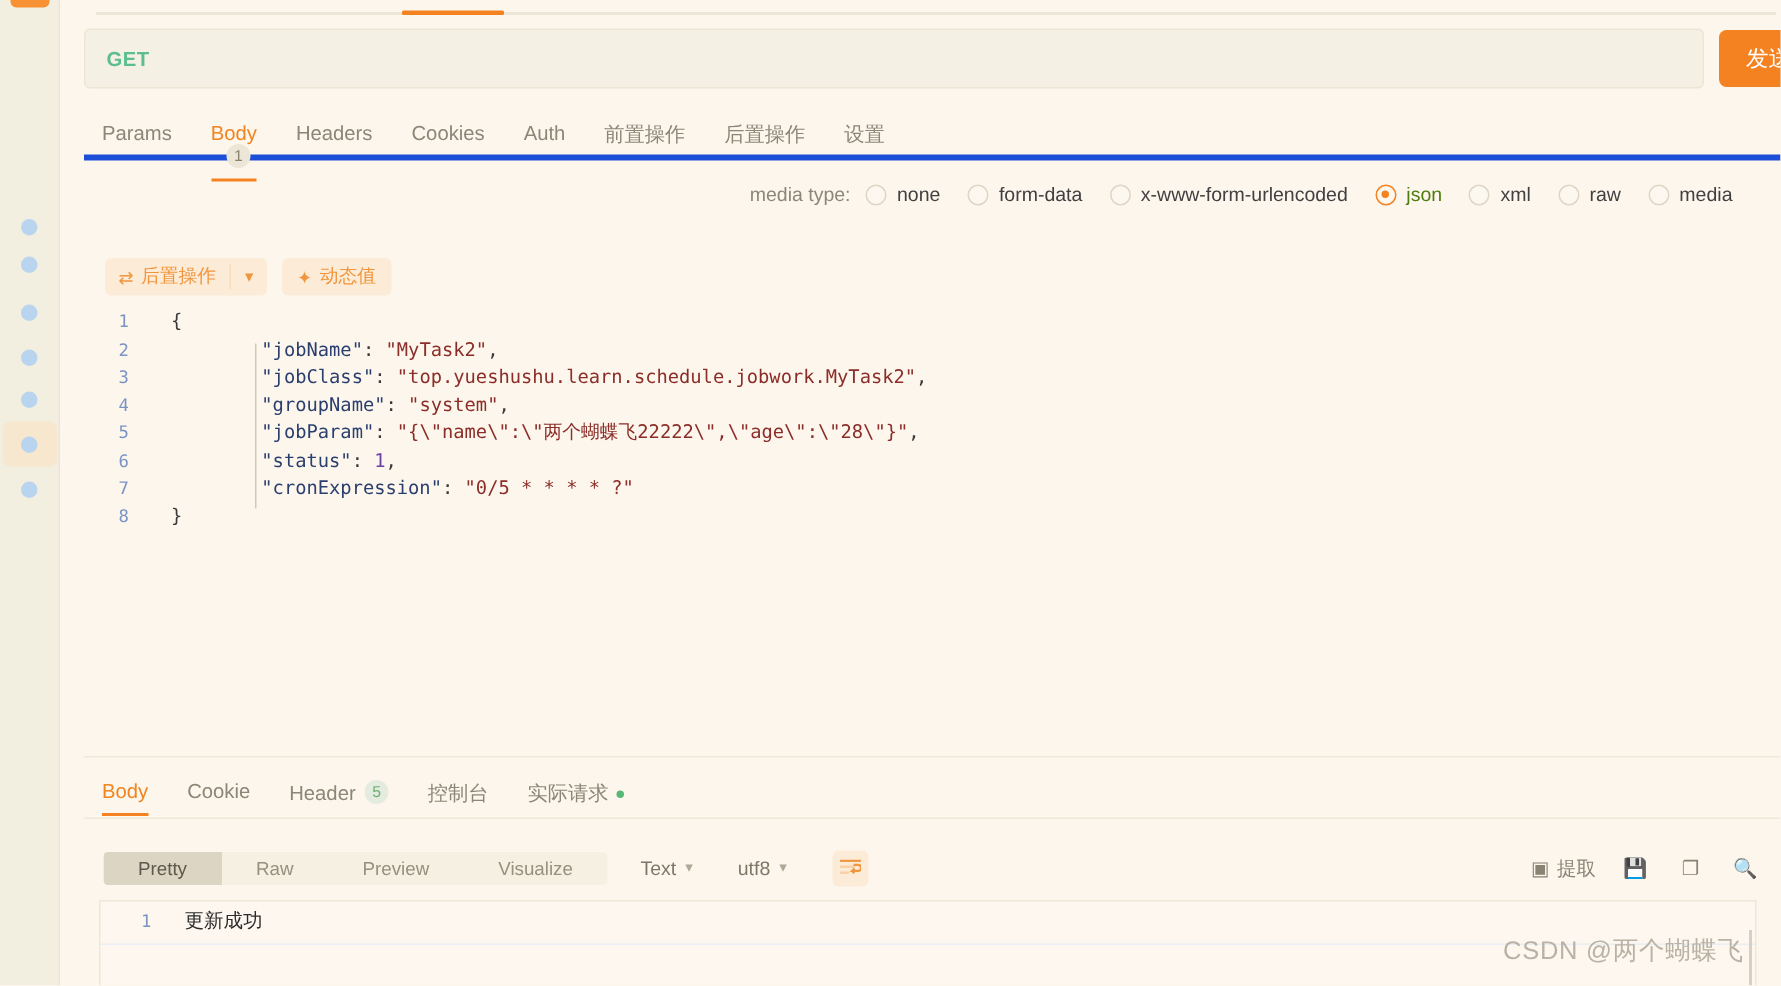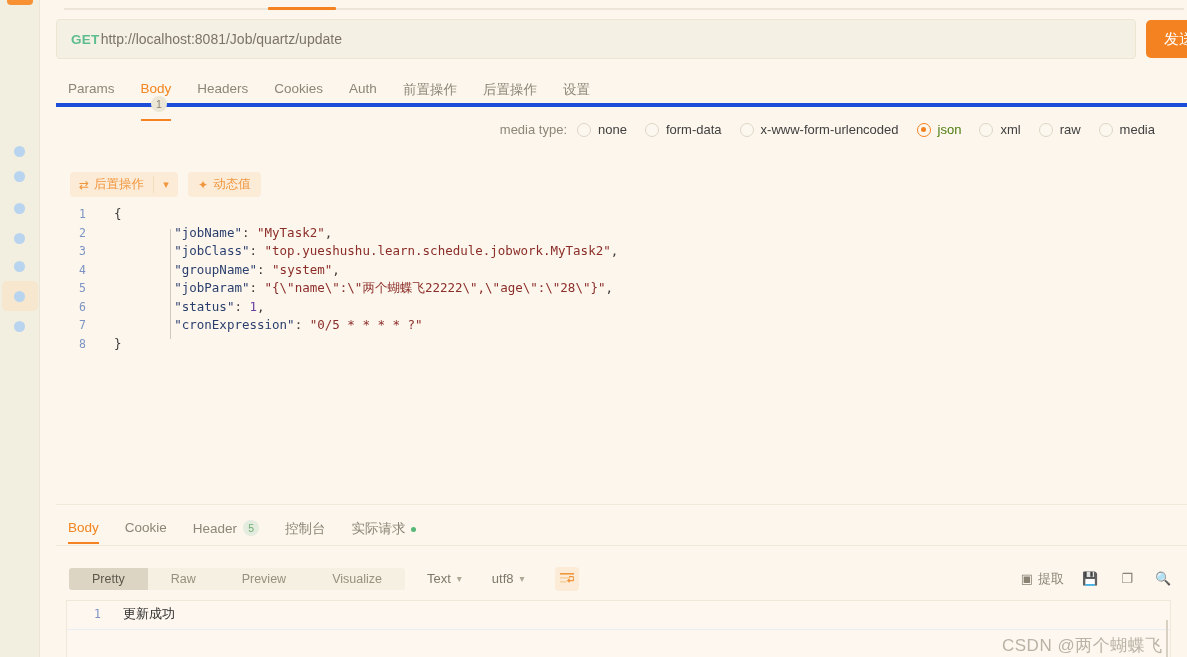--- a/index.html
+++ b/index.html
@@ -72,21 +72,21 @@
     border: 1px solid #ece5d4;
     border-radius: 4px;
     display: flex; align-items: center;
     padding: 0 14px;
   }
   .method {
     color: #5cbd8d;
     font-weight: bold;
     font-size: 13.5px;
     letter-spacing: .3px;
-    margin-right: 1px;
+    margin-right: 21px;
     white-space: nowrap;
   }
   .urltext {
     color: #7b7366;
     font-size: 14px;
     white-space: nowrap;
     overflow: hidden;
   }
   .sendbtn {
     position: absolute; left: 1090px; top: 1px;
@@ -357,21 +357,20 @@
     height: 1px; background: #e8eef3;
   }
 
   
   .watermark {
     position: absolute; left: 1002px; top: 622px;
     font-size: 17px;
     color: #b9b2a5;
     white-space: nowrap;
     letter-spacing: .5px;
-    margin-top: 12px;
   }
   .wm-bar {
     position: absolute; left: 1166px; top: 620px;
     width: 2px; height: 37px;
     background: #d8d1c3;
   }
 </style>
 </head>
 <body>
 
@@ -390,21 +389,20 @@
   </div>
 
   <div class="topstrip">
     <div class="line"></div>
     <div class="active-underline"></div>
   </div>
 
   <div class="urlrow">
     <div class="urlbox">
       <span class="method">GET</span>
-      <span class="urltext">http://localhost:8081/Job/quartz/update</span>
     </div>
     <button class="sendbtn">发送</button>
   </div>
 
   <div class="reqtabs" id="reqtabs">
       <div class="rtab">
         <span>Params</span>
       </div>
       <div class="rtab active">
         <span>Body</span>

